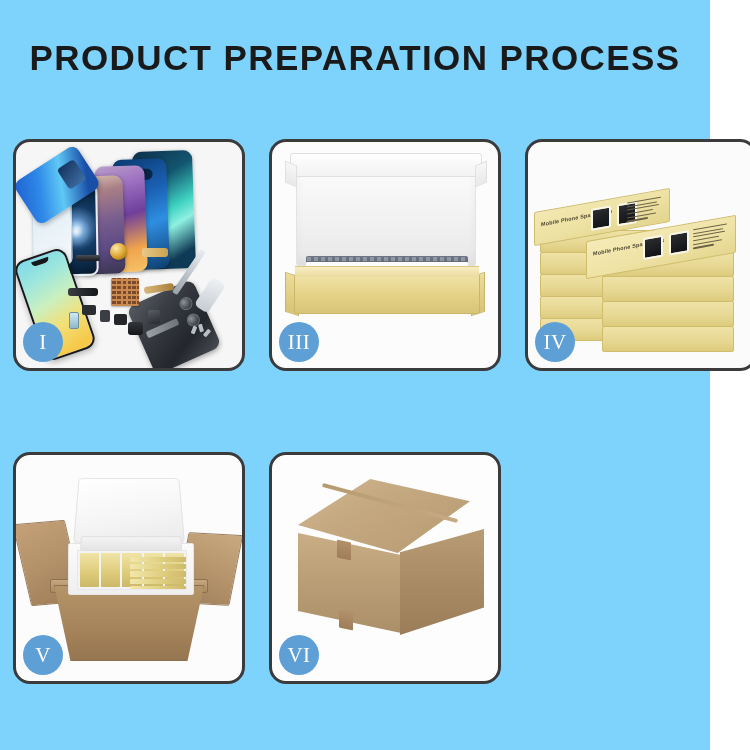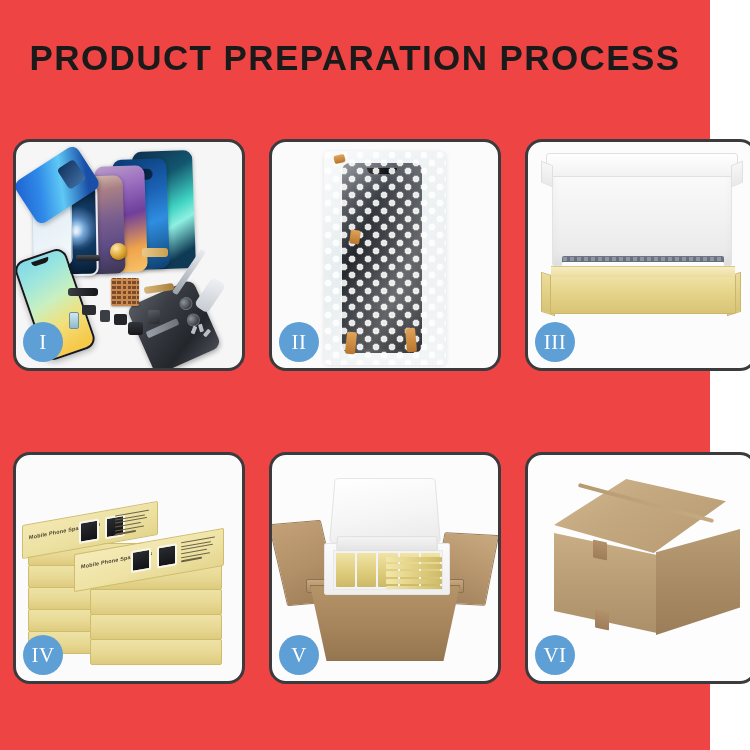--- a/index.html
+++ b/index.html
@@ -2,21 +2,21 @@
 <html><head>
 <meta charset="utf-8">
 <style>
   * { margin:0; padding:0; box-sizing:border-box; }
   html,body{
     width:750px;height:750px;
     background:#ffffff;
     font-family:"Liberation Sans", sans-serif;
     overflow:hidden;
   }
-  #page{position:relative;width:710px;height:750px;background:#ef4444;}
+  #page{position:relative;width:710px;height:750px;background:#7dd3fc;}
 
   
   .header{padding-top:40px;text-align:center;}
   .title{
     font-size:35px;font-weight:700;color:#1a1a1a;
     letter-spacing:1.4px;line-height:1.05;
     font-family:"Liberation Sans", sans-serif;
   }
   .subtitle{
     margin-top:11px;font-size:14.6px;color:#2b2b2b;letter-spacing:.15px;
@@ -516,37 +516,20 @@
         <div class="screws">
             <i></i>
             <i></i>
             <i></i>
           </div>
       </div>
       <div class="badge">I</div>
       <span class="ghost">Mobile phone screens, tempered glass film and spare components laid out</span>
     </div>
 
-    <div class="panel p2">
-      <div class="stage">
-        <div class="bw-wrap">
-          <div class="bw-part">
-            <div class="bw-flex"></div>
-          </div>
-          <div class="bw-bubbles"></div>
-          <div class="bw-sheen"></div>
-        </div>
-        <div class="tape tape1"></div>
-        <div class="tape tape2"></div>
-        <div class="tape tape3"></div>
-        <div class="tape tape4"></div>
-      </div>
-      <div class="badge">II</div>
-      <span class="ghost">Individual screen assembly sealed in bubble wrap with tape</span>
-    </div>
 
     <div class="panel p3">
       <div class="stage">
         <div class="bx3-lidback"></div>
         <div class="bx3-lidtop"></div>
         <div class="bx3-inner"></div>
         <div class="bx3-foamfront"></div>
         <div class="bx3-flapL"></div>
         <div class="bx3-flapR"></div>
         <div class="bx3-tray"></div>

